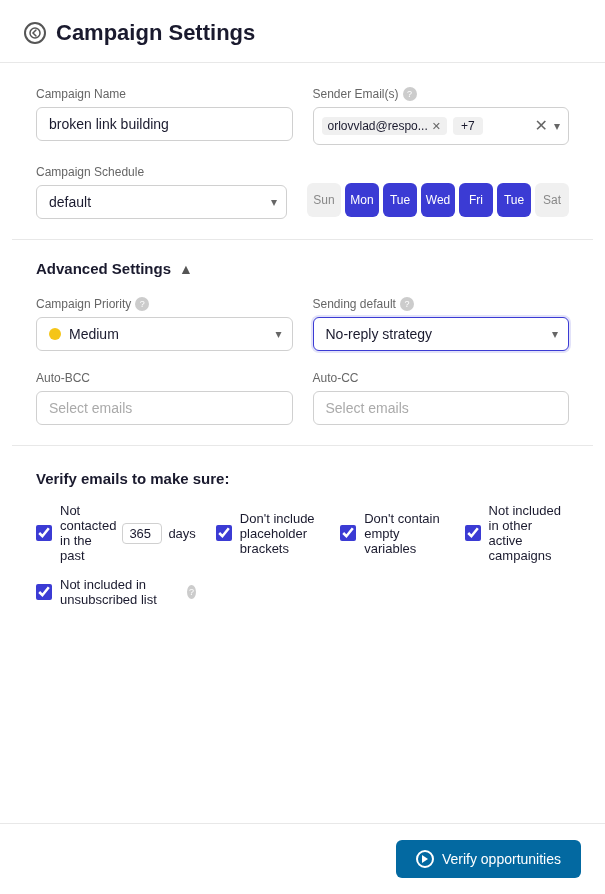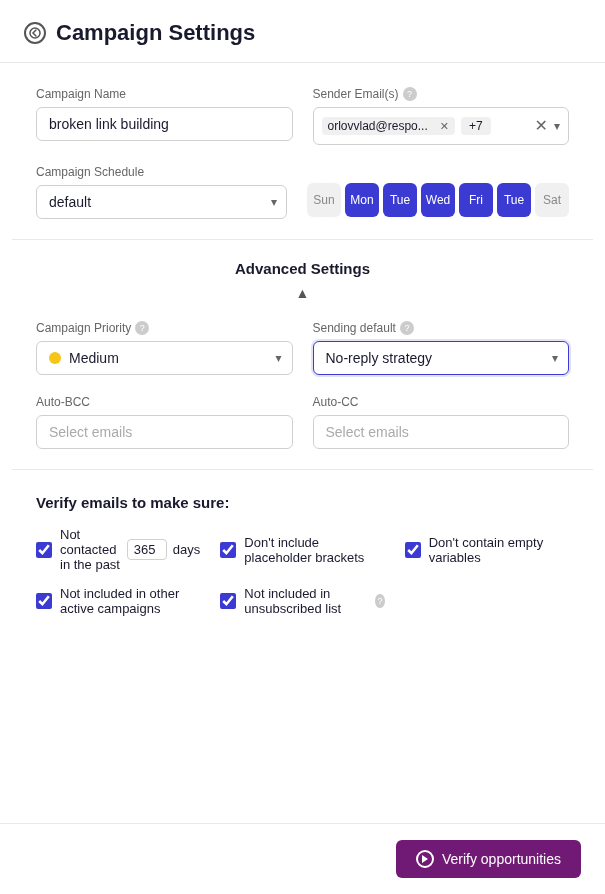--- a/index.html
+++ b/index.html
@@ -141,21 +141,21 @@
       background: #fff;
     }
 
     .email-tag {
       background: #f0f0f0;
       border-radius: 4px;
       padding: 2px 6px;
       font-size: 12px;
       display: flex;
       align-items: center;
-      gap: 12px;
+      gap: 4px;
     }
 
     .tag-remove {
       cursor: pointer;
       color: #666;
       font-size: 11px;
     }
 
     .more-badge {
       background: #f0f0f0;
@@ -227,21 +227,20 @@
     
     .advanced-toggle {
       display: flex;
       align-items: center;
       gap: 8px;
       font-size: 15px;
       font-weight: 600;
       cursor: pointer;
       margin-bottom: 20px;
       color: #1a1a2e;
-      flex-direction: column;
     }
 
     .advanced-toggle .toggle-icon {
       font-size: 14px;
       color: #555;
     }
 
     
     .priority-dot {
       width: 12px;
@@ -275,21 +274,21 @@
 
     .verify-title {
       font-size: 15px;
       font-weight: 600;
       margin-bottom: 16px;
       color: #1a1a2e;
     }
 
     .checkbox-grid {
       display: grid;
-      grid-template-columns: 1fr 1fr 1fr;
+      grid-template-columns: 1fr 1fr 1fr 1fr;
       row-gap: 14px;
       column-gap: 20px;
       margin-bottom: 16px;
     }
 
     .checkbox-item {
       display: flex;
       align-items: center;
       gap: 8px;
       font-size: 13px;
@@ -326,21 +325,21 @@
       bottom: 0;
       width: 605px;
       padding: 16px 24px;
       display: flex;
       justify-content: flex-end;
       background: #fff;
       border-top: 1px solid #e8e8e8;
     }
 
     .verify-btn {
-      background: #701a75;
+      background: #0369a1;
       color: #fff;
       border: none;
       border-radius: 6px;
       padding: 10px 20px;
       font-size: 14px;
       font-weight: 500;
       cursor: pointer;
       display: flex;
       align-items: center;
       gap: 8px;

